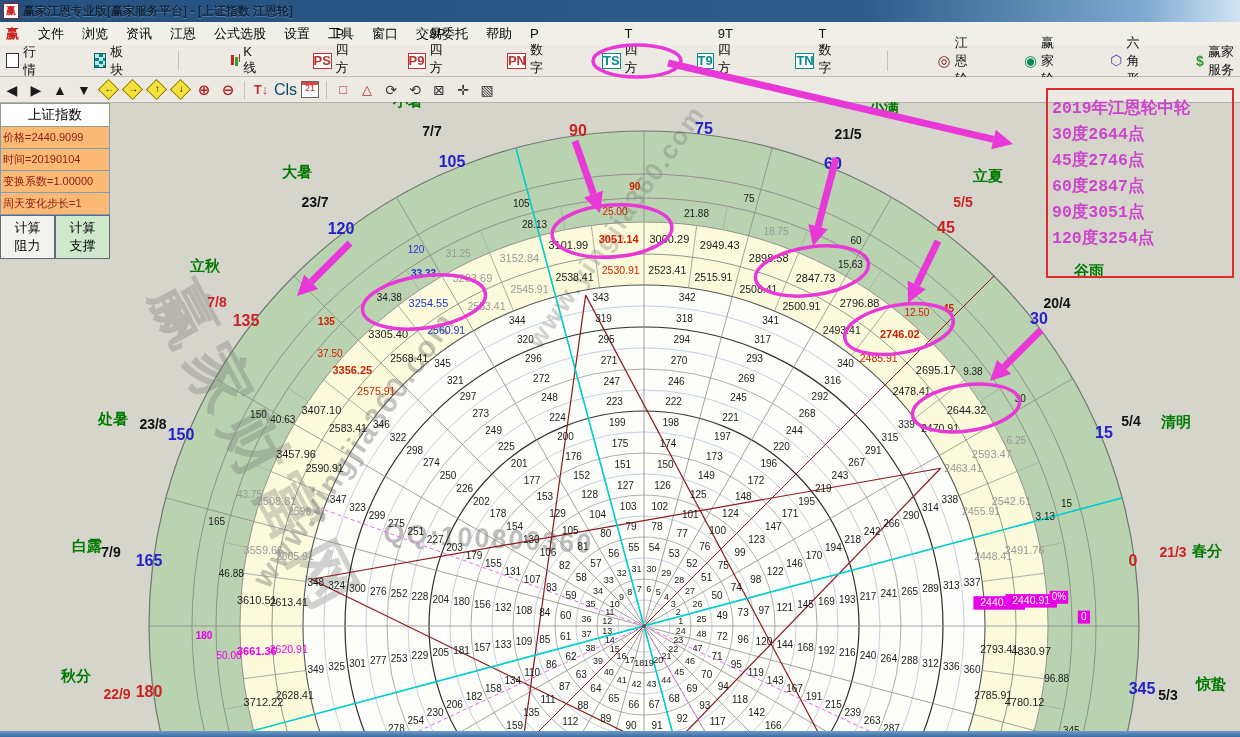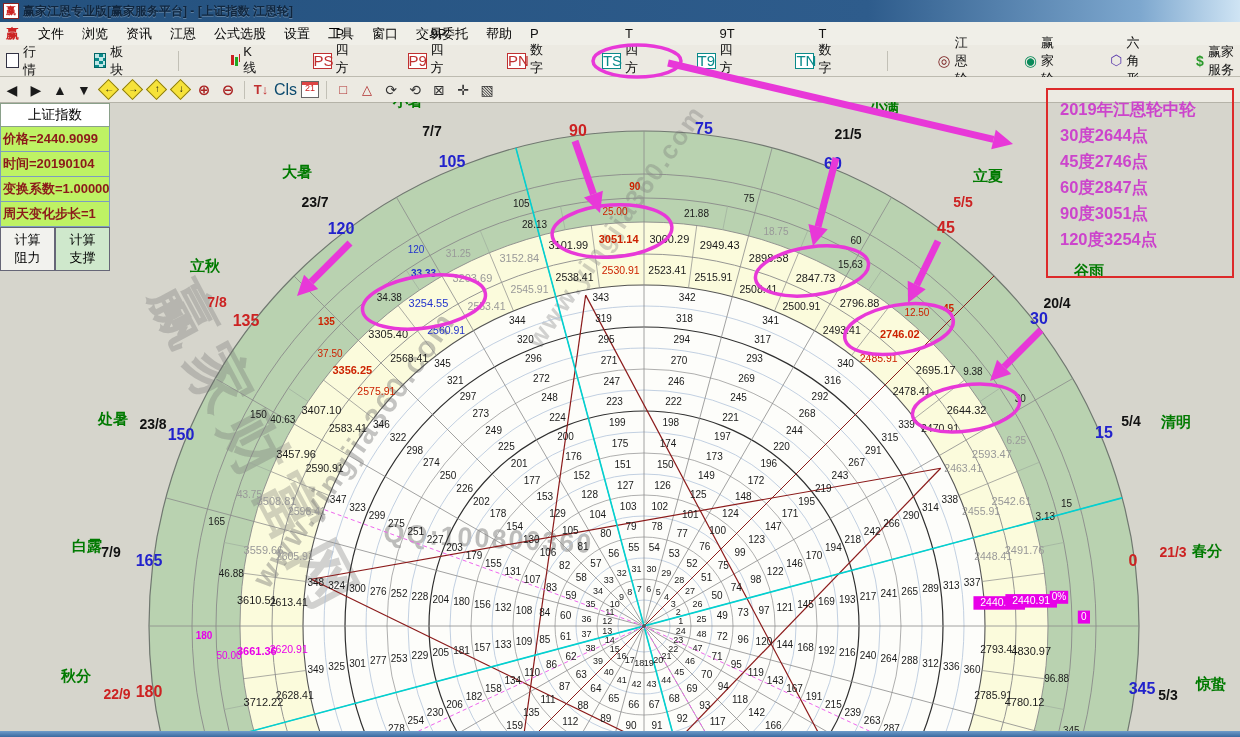--- a/index.html
+++ b/index.html
@@ -15,21 +15,21 @@
   
   .menubar{position:absolute;left:0;top:22px;width:1240px;height:23px;background:#f0efe8;
     border-bottom:1px solid #c8c6bc;display:flex;align-items:center;font-size:13px;color:#000;}
   .menulogo{color:#c22;font-weight:bold;font-size:13px;margin:0 10px 0 6px;}
   .menu-item{padding:0 9px;cursor:default;}
   
   .toolbar1{position:absolute;left:0;top:45px;width:1240px;height:31px;background:#eceae2;
     border-bottom:1px solid #bdbbb0;display:flex;align-items:center;font-size:13px;color:#111;gap:41px;}
   .tb1-btn{display:flex;align-items:center;gap:4px;padding:2px 6px;cursor:default;}
   .tb1-sep{width:1px;height:20px;background:#c2c0b6;margin:0 3px;}
-  .ic-box{display:inline-block;width:17px;height:14px;border:1px solid;font-size:15px;font-weight:normal;
+  .ic-box{display:inline-block;width:17px;height:14px;border:1px solid;font-size:13px;font-weight:bold;
     line-height:14px;text-align:left;background:#fff;}
   .ic-red{border-color:#c03030;color:#c03030;}
   .ic-teal{border-color:#0a8a8a;color:#0a8a8a;}
   .ic-grid{display:inline-block;width:16px;height:13px;border:1px solid #334;
     background:linear-gradient(#fff 0 0) padding-box,
     repeating-linear-gradient(90deg,#6688bb 0 3px,#fff 3px 5px);}
   .ic-blocks{display:inline-block;width:15px;height:13px;
     background:repeating-conic-gradient(#0a8a8a 0 25%,#bfe6e6 0 50%) 0 0/8px 7px;border:1px solid #066;}
   .ic-kline{display:inline-block;width:14px;height:15px;
     background:linear-gradient(#c22 0 0) 2px 2px/3px 10px no-repeat,
@@ -54,29 +54,29 @@
   .g-cls{font-size:16px;color:#0c4a6e;}
   .g-cal{display:inline-block;width:16px;height:15px;border:1px solid #666;background:#fff;
     font-size:9px;line-height:13px;text-align:center;color:#c22;
     box-shadow:inset 0 3px 0 #d44;}
   .g-shape{color:#b03030;font-size:13px;}
   .g-rot{color:#333;font-size:14px;}
   
   .panel{position:absolute;left:0;top:103px;width:110px;z-index:5;font-size:13.5px;}
   .panel .hdr{background:#ffffff;border:1px solid #8aa08a;color:#000;text-align:center;
     padding:2px 0;font-size:13.5px;}
-  .panel .row{background:#bef264;border:1px solid #7d9cc0;border-top:none;color:#8b1a1a;
-    padding:3px 1px 3px 2px;white-space:nowrap;overflow:hidden;font-weight:bold;font-size:13px;}
+  .panel .row{background:#fdba74;border:1px solid #7d9cc0;border-top:none;color:#8b1a1a;
+    padding:3px 1px 3px 2px;white-space:nowrap;overflow:hidden;font-weight:normal;font-size:11px;}
   .panel .btns{display:flex;}
   .panel .btn{flex:1;border:1px solid #667;padding:3px 8px;text-align:center;font-size:13px;cursor:default;}
   .panel .btn.b1{background:#f2f2ee;color:#000;}
   .panel .btn.b2{background:#cfe8cc;color:#000;}
   
   .redbox{position:absolute;left:1046px;top:88px;width:188px;height:190px;z-index:4;
-    border:2px solid #dd2a2a;padding:6px 0 0 12px;box-sizing:border-box;}
+    border:2px solid #dd2a2a;padding:6px 0 0 4px;box-sizing:border-box;font-family:Liberation Mono, monospace;}
   .redbox div{color:#cc44cc;font-size:16.5px;font-weight:bold;line-height:26px;white-space:nowrap;}
   
   #wheelsvg{position:absolute;left:0;top:102px;z-index:1;}
   #annsvg{position:absolute;left:0;top:0;z-index:6;pointer-events:none;}
   
   .statusbar{position:absolute;left:0;top:731px;width:1240px;height:6px;
     background:linear-gradient(#6f9ccA,#3a6aa0);z-index:7;}
 </style>
 </head>
 <body>

